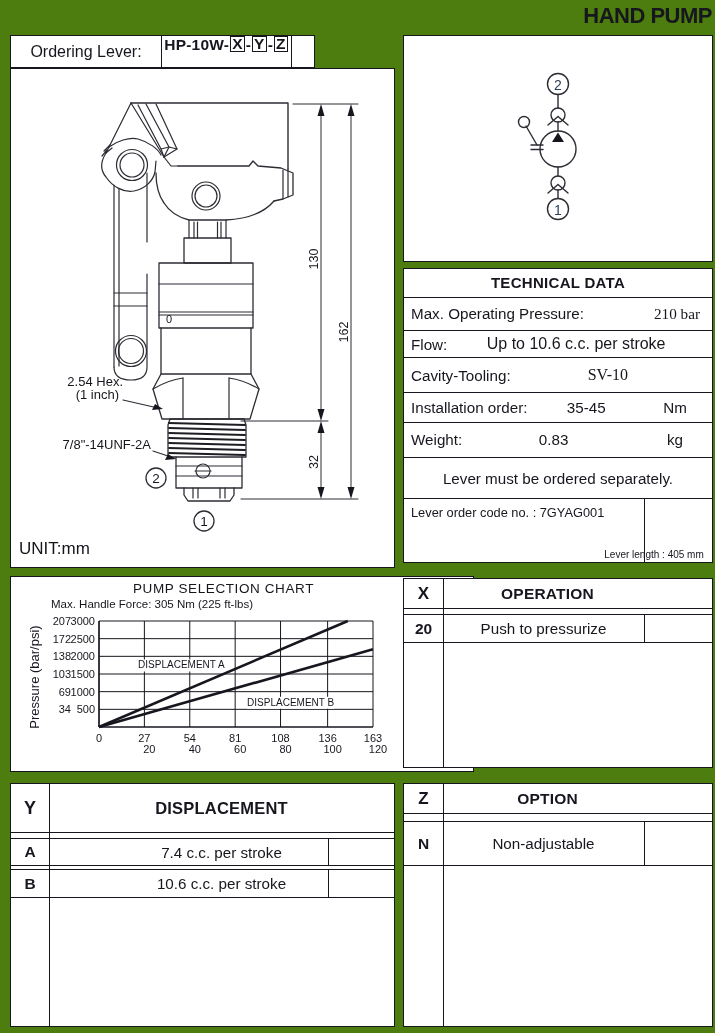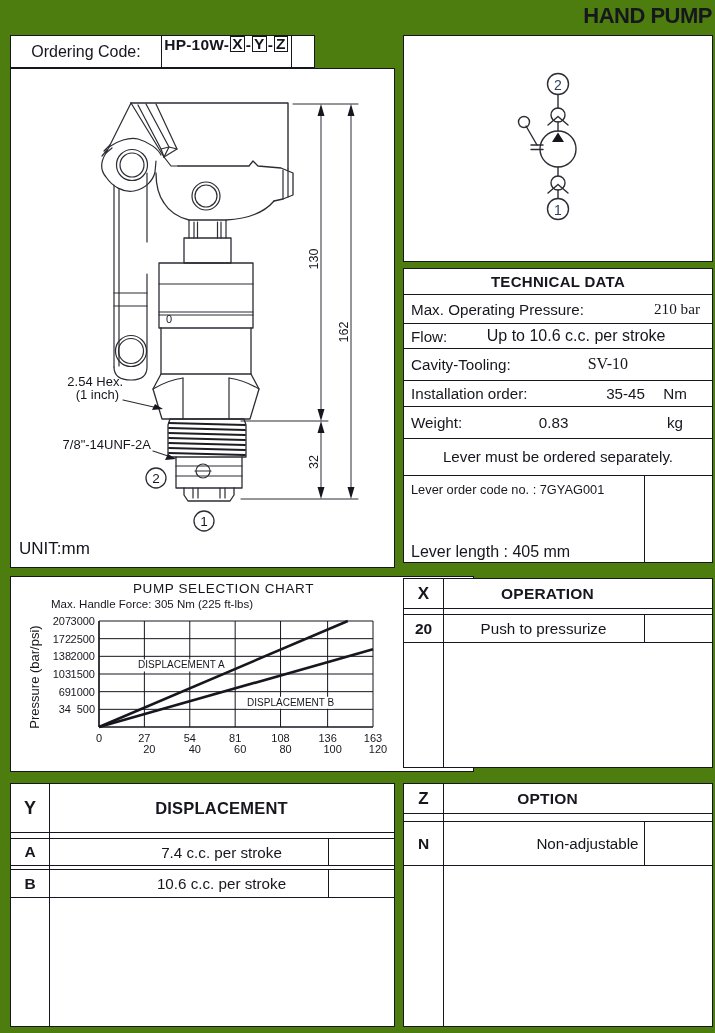--- a/index.html
+++ b/index.html
@@ -59,21 +59,21 @@
   .crow-div{position:absolute;top:0;bottom:0;border-left:1.4px solid #16161e;}
 </style>
 </head>
 <body>
 
 <div class="canvas">
 
   <div class="page-title">HAND PUMP</div>
 
   <div class="box ord">
-    <div class="ord-c1">Ordering Code:</div>
+    <div class="ord-c1">Ordering Lever:</div>
     <div class="ord-c2">
       <span>HP-10W-</span>
         <span class="codebox">X</span>
         <span>-</span>
         <span class="codebox">Y</span>
         <span>-</span>
         <span class="codebox">Z</span>
     </div>
     <div class="ord-c3"></div>
   </div>
@@ -204,34 +204,34 @@
     <div class="trow" style="height:28px;">
       <span class="t-lbl">Flow:</span>
       <span class="t-fill" style="text-align:center;">Up to 10.6 c.c.  per stroke</span>
     </div>
     <div class="trow" style="height:35px;">
       <span class="t-lbl">Cavity-Tooling:</span>
       <span class="t-fill" style="text-align:center;font-family:'Liberation Serif',serif;font-size:16px;">SV-10</span>
     </div>
     <div class="trow" style="height:30px;">
       <span class="t-lbl">Installation order:</span>
-      <span class="t-val" style="flex:1;text-align:right;">35-45</span>
+      <span class="t-val" style="flex:1;text-align:center;">35-45</span>
       <span class="t-val" style="width:60px;text-align:center;">Nm</span>
     </div>
     <div class="trow" style="height:35px;">
       <span class="t-lbl">Weight:</span>
       <span class="t-val" style="flex:1;text-align:center;">0.83</span>
       <span class="t-val" style="width:60px;text-align:center;">kg</span>
     </div>
     <div class="trow" style="height:42px;justify-content:center;">
       <span class="t-lbl">Lever must be ordered separately.</span>
     </div>
-    <div class="trow" style="flex:1;position:relative;align-items:flex-start;padding-top:6px;flex-direction:column;">
+    <div class="trow" style="flex:1;position:relative;align-items:flex-start;padding-top:6px;flex-direction:row;">
       <span style="font-size:12.8px;line-height:1.25;">Lever order code no. : 7GYAG001</span>
-      <span style="font-size:16px;line-height:1.25;margin-top:44px;">Lever length : 405 mm</span>
+      <span style="font-size:10px;line-height:1.25;margin-top:44px;">Lever length : 405 mm</span>
       <span class="abs" style="left:240px;top:0;bottom:0;border-left:1.4px solid #16161e;"></span>
     </div>
   </div>
 
   <div class="box chart-box">
     <div class="chart-title">PUMP SELECTION CHART</div>
     <div class="chart-subtitle">Max. Handle Force: 305 Nm (225 ft-lbs)</div>
     <svg id="chart-svg" width="382" height="193" viewBox="0 0 382 193">
         <line x1="88" y1="44" x2="88" y2="150" stroke="#16161e" stroke-width="1"></line>
         <text x="88" y="165" text-anchor="middle" font-size="11" fill="#16161e">0</text>
@@ -315,18 +315,18 @@
   </div>
 
   <div class="box ctab" style="left:403px;top:783px;width:310px;height:244px;">
     <div class="vline" style="left:39px;"></div>
     <div class="ctab-head" style="height:30px;">
       <div class="ctab-letter" style="left:0;width:39px;font-size:17px;">Z</div>
       <div class="ctab-title" style="left:39px;right:60px;">OPTION</div>
     </div>
     <div class="crow" style="top:37px;height:45px;">
       <div class="crow-code" style="left:0;width:39px;">N</div>
-      <div class="crow-desc" style="left:39px;width:201px;margin-left:44px;">Non-adjustable</div>
+      <div class="crow-desc" style="left:39px;width:201px;">Non-adjustable</div>
       <div class="crow-div" style="left:240px;"></div>
     </div>
   </div>
 
 </div>
 
 </body></html>

